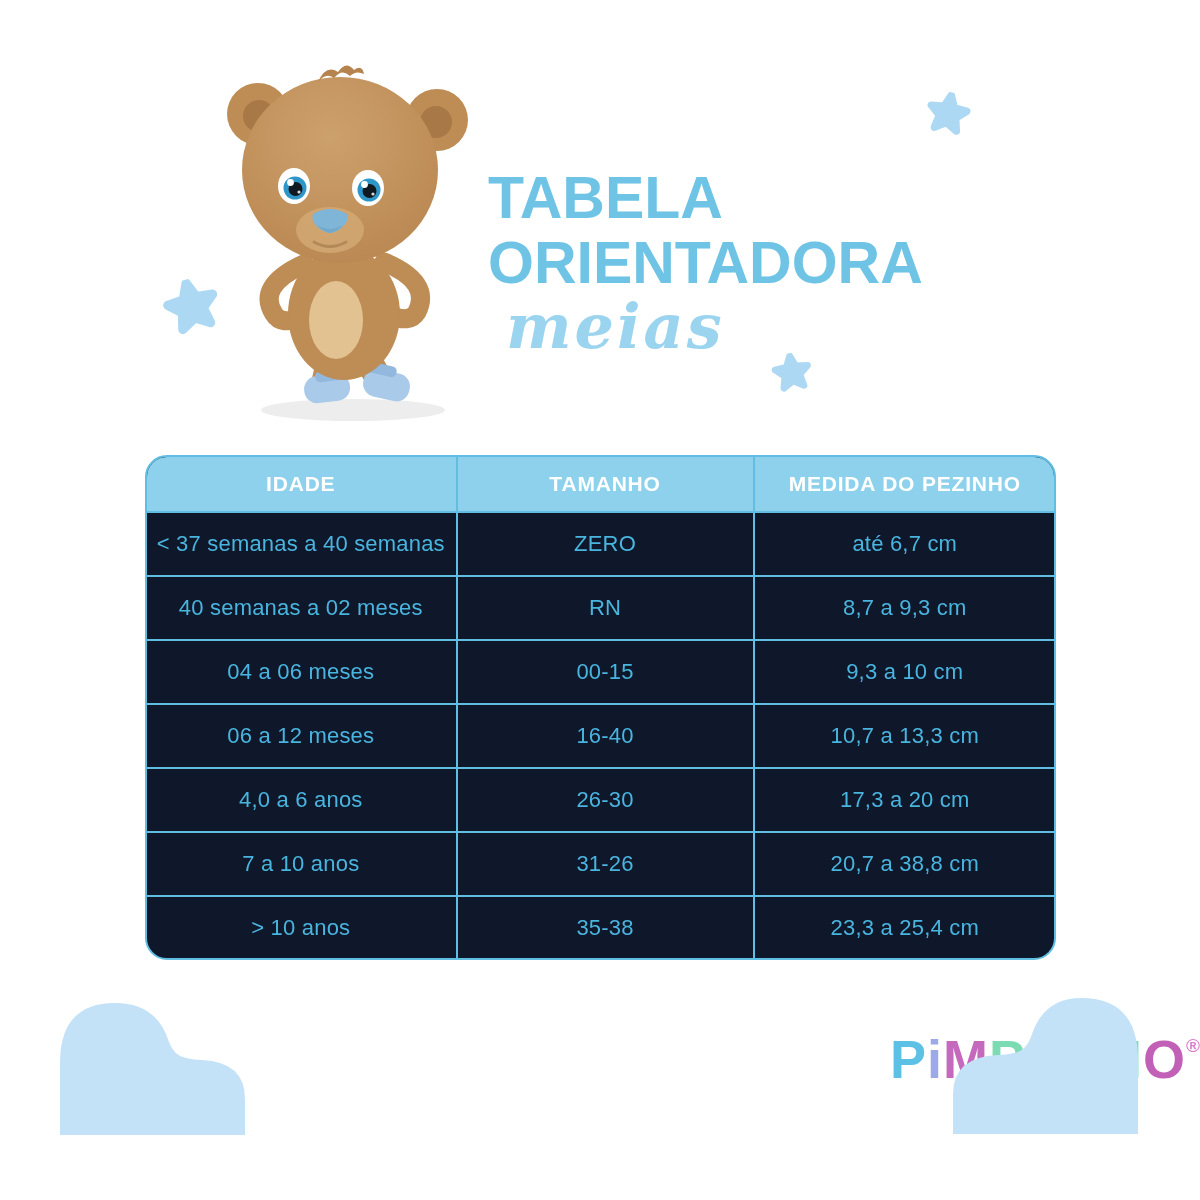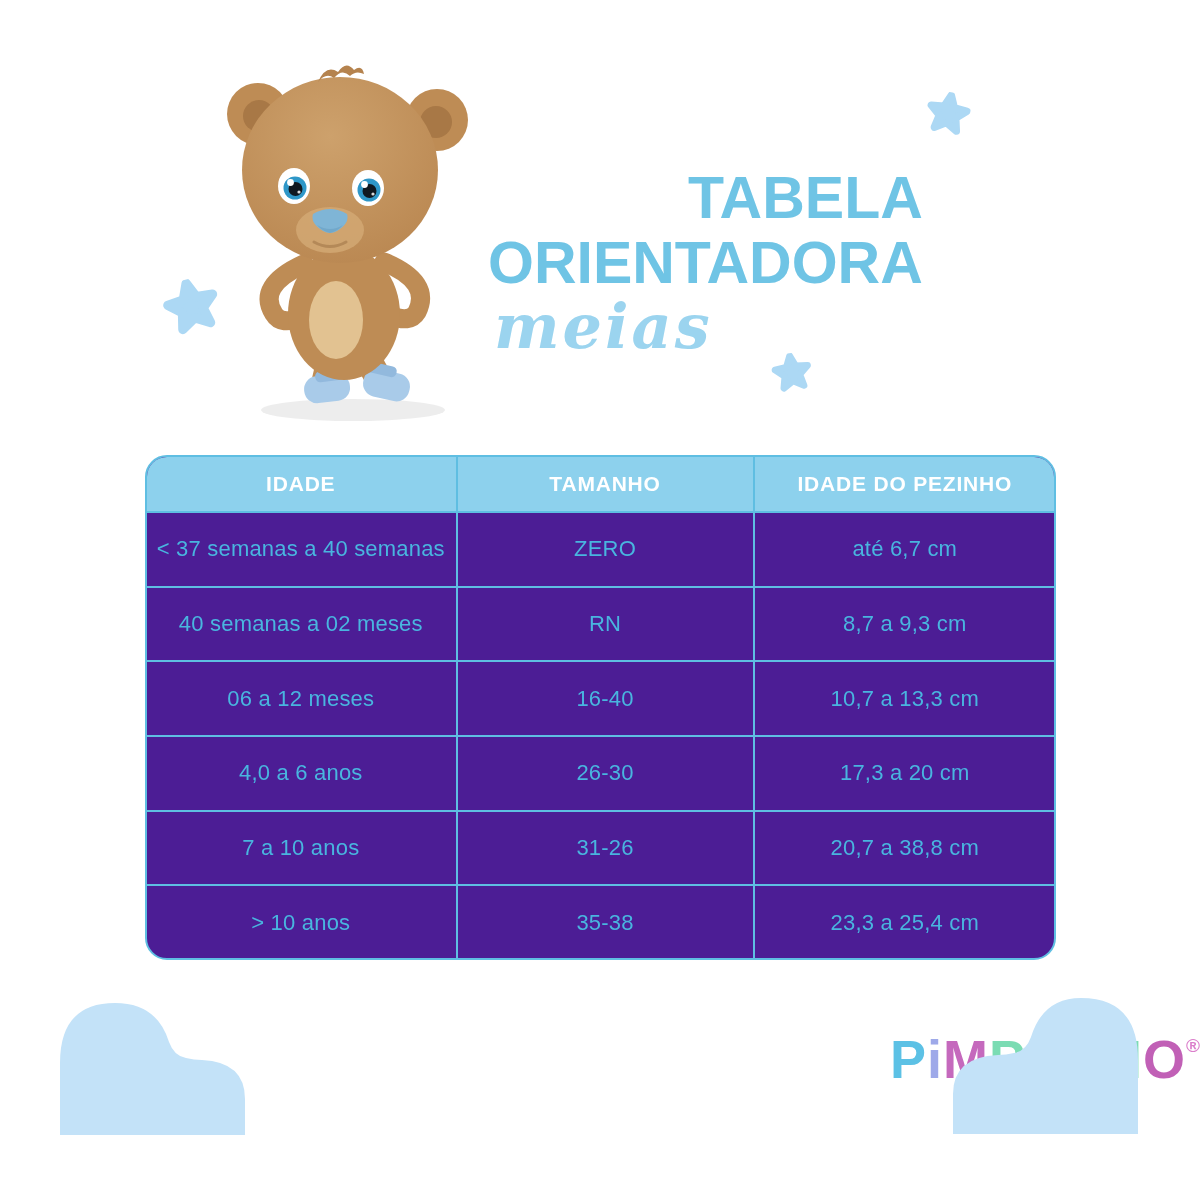--- a/index.html
+++ b/index.html
@@ -4,32 +4,32 @@
 <style>
   html,body{margin:0;padding:0;background:#fff;}
   .canvas{
     position:relative;width:1200px;height:1200px;background:#ffffff;
     overflow:hidden;font-family:"Liberation Sans",sans-serif;
   }
   
   .title-block{position:absolute;left:488px;top:166px;}
   .title-line{
     font-size:59px;font-weight:800;line-height:65px;
-    color:var(--c-title);letter-spacing:0px;text-align:right;
+    color:var(--c-title);letter-spacing:0px;
   }
   .title-script{
     font-family:"DejaVu Serif",serif;font-style:italic;font-weight:bold;
-    font-size:62px;line-height:62px;margin-top:0px;margin-left:6px;
+    font-size:62px;line-height:62px;margin-top:0px;margin-left:18px;
     color:var(--c-script);letter-spacing:3px;
   }
   
   .size-table{
     position:absolute;left:145px;top:455px;width:911px;height:505px;
     border:2.5px solid var(--c-border);border-radius:22px;overflow:hidden;
-    background:#4c1d95;box-sizing:border-box;
+    background:#0f172a;box-sizing:border-box;
   }
   .size-table table{
     border-collapse:collapse;table-layout:fixed;
     width:calc(100% + 6px);height:calc(100% + 6px);margin:-3px;
   }
   .size-table th,.size-table td{border:2px solid var(--c-border);text-align:center;vertical-align:middle;}
   .size-table th{
     background:var(--c-header-bg);color:var(--c-header-text);
     font-size:21px;font-weight:800;letter-spacing:0.8px;height:53px;
   }
@@ -131,33 +131,38 @@
     <table>
       <colgroup>
           <col class="c1">
           <col class="c2">
           <col class="c3">
         </colgroup>
       <thead>
         <tr>
           <th>IDADE</th>
           <th>TAMANHO</th>
-          <th>IDADE DO PEZINHO</th>
+          <th>MEDIDA DO PEZINHO</th>
         </tr>
       </thead>
       <tbody>
         <tr>
           <td>&lt; 37 semanas a 40 semanas</td>
           <td>ZERO</td>
           <td>até 6,7 cm</td>
         </tr>
         <tr>
           <td>40 semanas a 02 meses</td>
           <td>RN</td>
           <td>8,7 a 9,3 cm</td>
+        </tr>
+        <tr>
+          <td>04 a 06 meses</td>
+          <td>00-15</td>
+          <td>9,3 a 10 cm</td>
         </tr>
         <tr>
           <td>06 a 12 meses</td>
           <td>16-40</td>
           <td>10,7 a 13,3 cm</td>
         </tr>
         <tr>
           <td>4,0 a 6 anos</td>
           <td>26-30</td>
           <td>17,3 a 20 cm</td>

